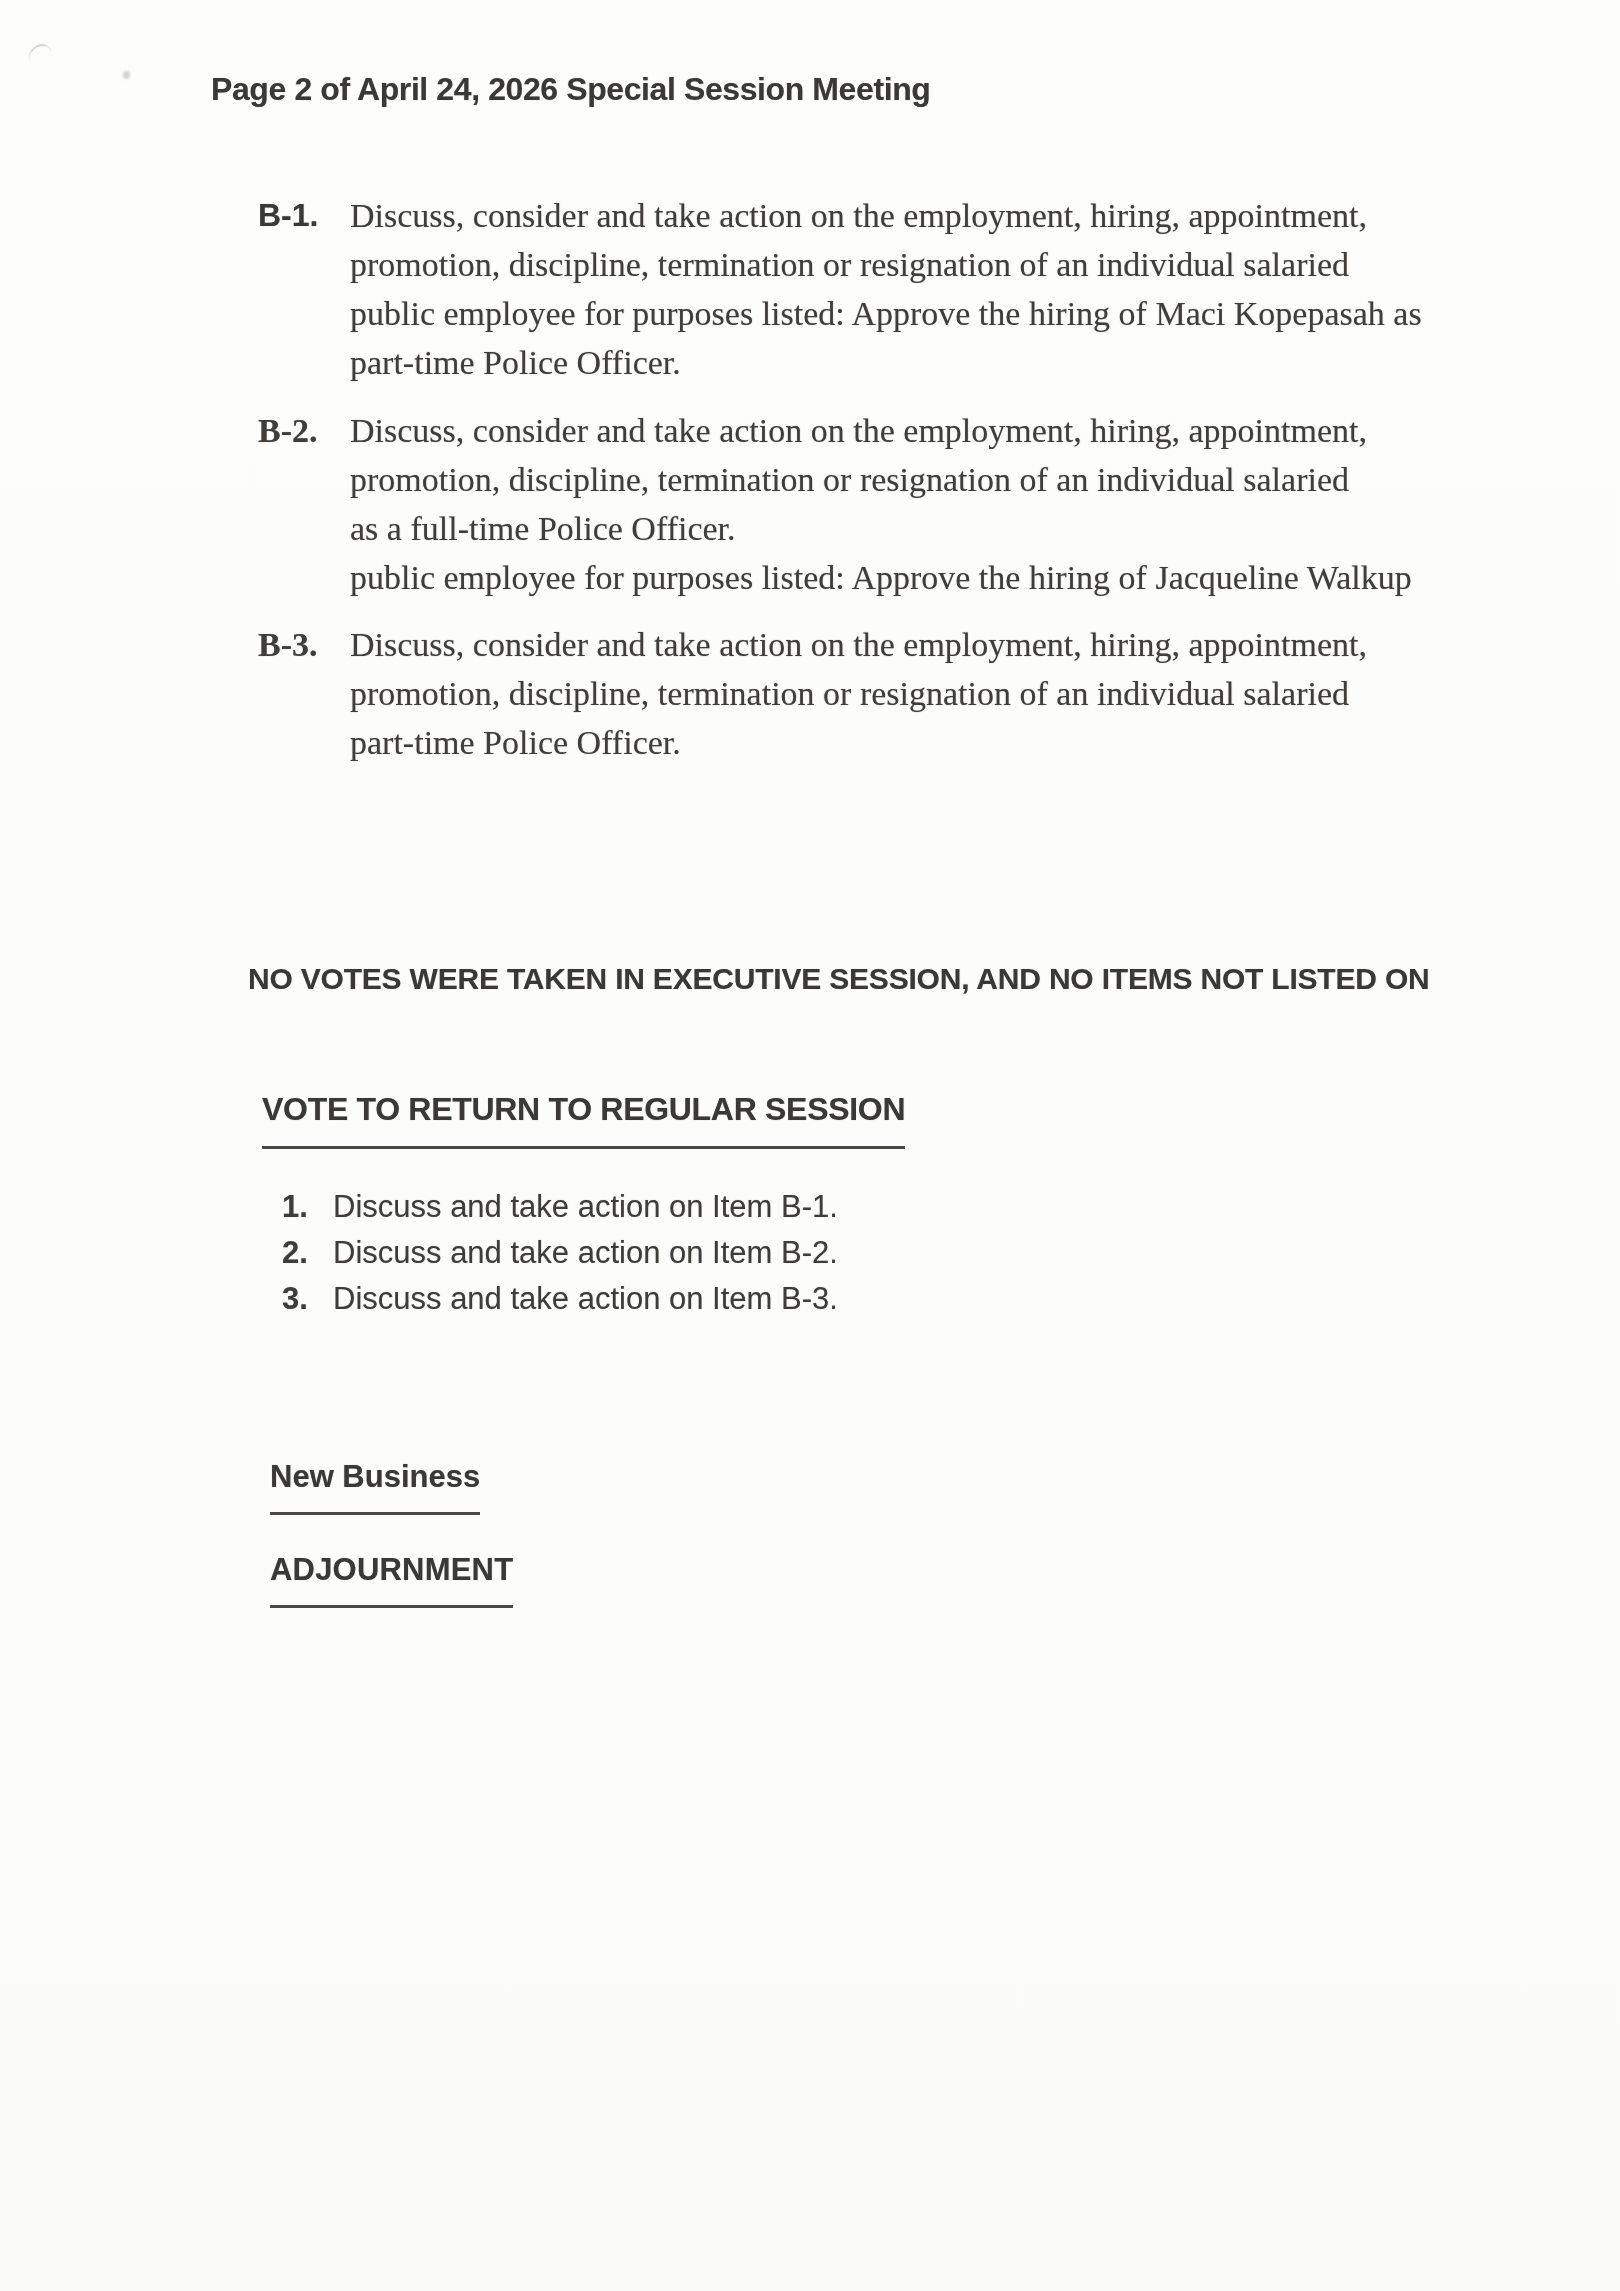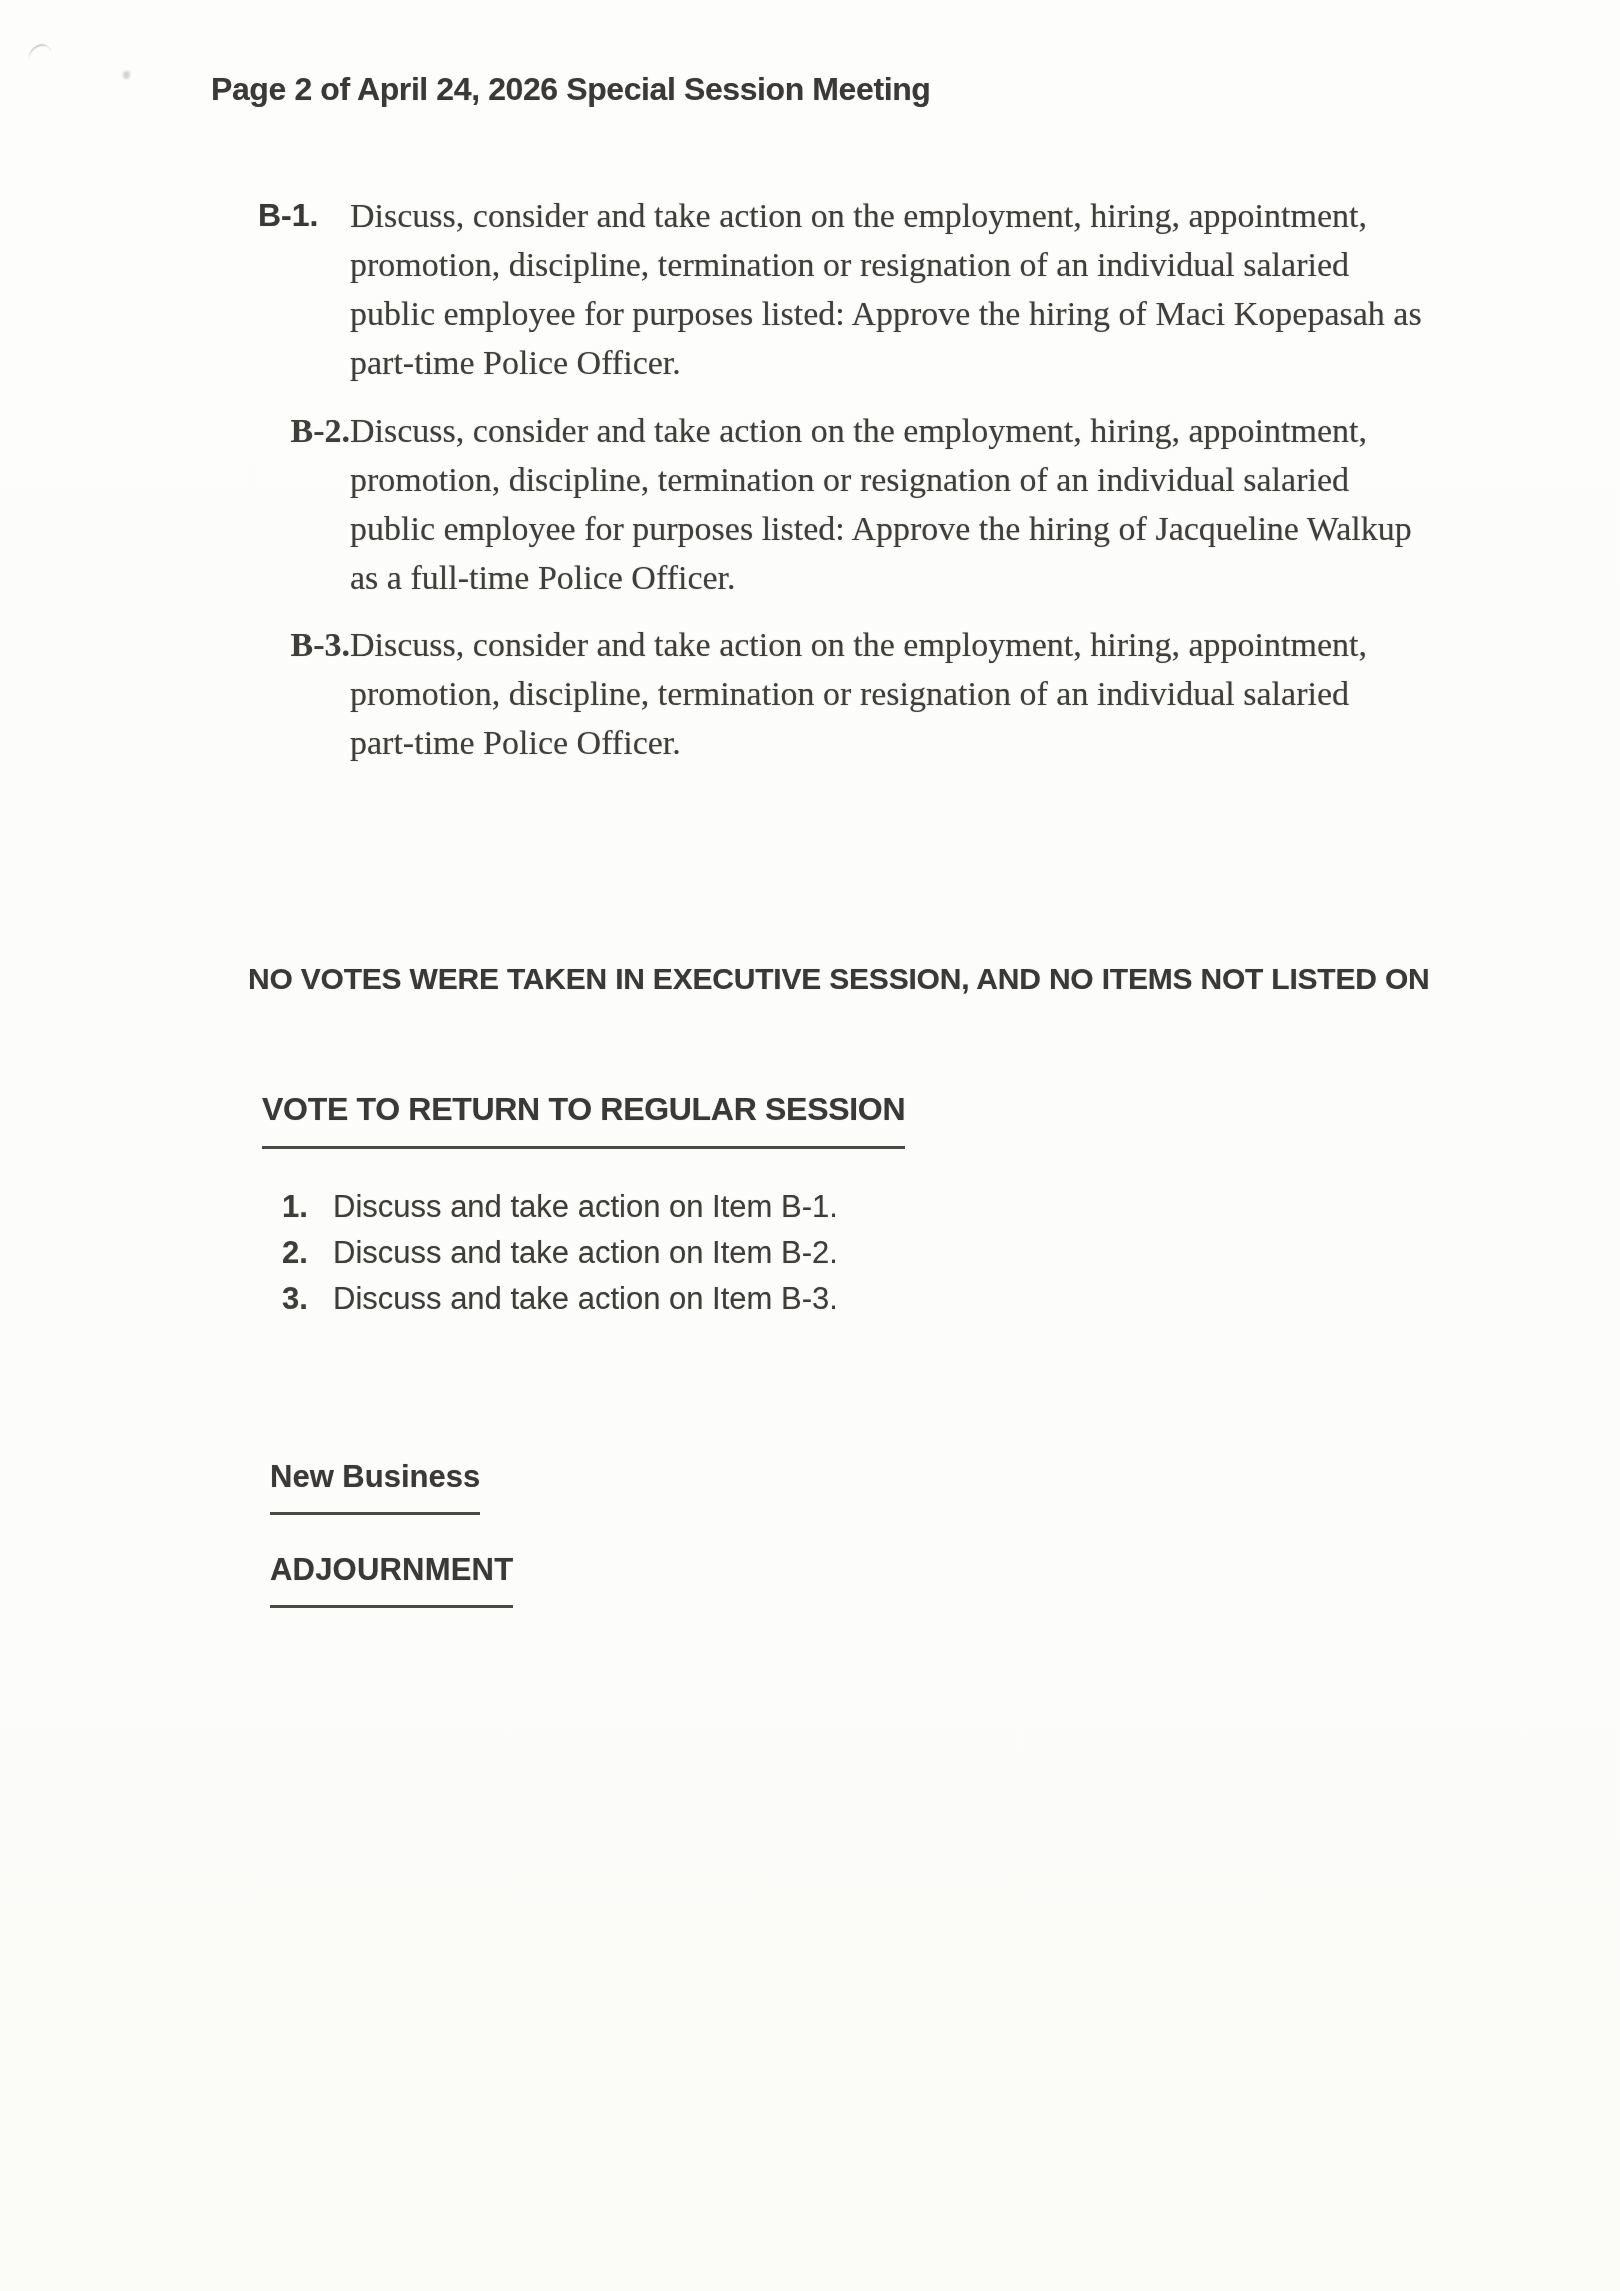--- a/index.html
+++ b/index.html
@@ -46,21 +46,20 @@
   .b-label {
     flex: 0 0 92px; width: 92px;
     font-weight: 700; font-size: 32px; line-height: 49px;
     color: var(--ink-bold);
     text-shadow: 0 0 1px rgba(60,59,56,.35);
   }
   .b-label.serif {
     font-family: "Liberation Serif", serif;
     font-size: 34px;
     color: var(--ink-serif);
-    text-align: right;
   }
   .b-body {
     font-family: "Liberation Serif", serif;
     font-size: 34px; line-height: 49px;
     color: var(--ink-serif);
     text-shadow: 0 0 1.2px rgba(68,66,62,.42);
   }
   .b-line { white-space: nowrap; }
   
   .exec-note {
@@ -123,22 +122,22 @@
           <div class="b-line">promotion, discipline, termination or resignation of an individual salaried</div>
           <div class="b-line">public employee for purposes listed: Approve the hiring of Maci Kopepasah as</div>
           <div class="b-line">part-time Police Officer.</div>
         </div>
       </div>
       <div class="b-item">
         <div class="b-label serif">B-2.</div>
         <div class="b-body">
           <div class="b-line">Discuss, consider and take action on the employment, hiring, appointment,</div>
           <div class="b-line">promotion, discipline, termination or resignation of an individual salaried</div>
+          <div class="b-line">as a full-time Police Officer.</div>
           <div class="b-line">public employee for purposes listed: Approve the hiring of Jacqueline Walkup</div>
-          <div class="b-line">as a full-time Police Officer.</div>
         </div>
       </div>
       <div class="b-item">
         <div class="b-label serif">B-3.</div>
         <div class="b-body">
           <div class="b-line">Discuss, consider and take action on the employment, hiring, appointment,</div>
           <div class="b-line">promotion, discipline, termination or resignation of an individual salaried</div>
           <div class="b-line">part-time Police Officer.</div>
         </div>
       </div>

